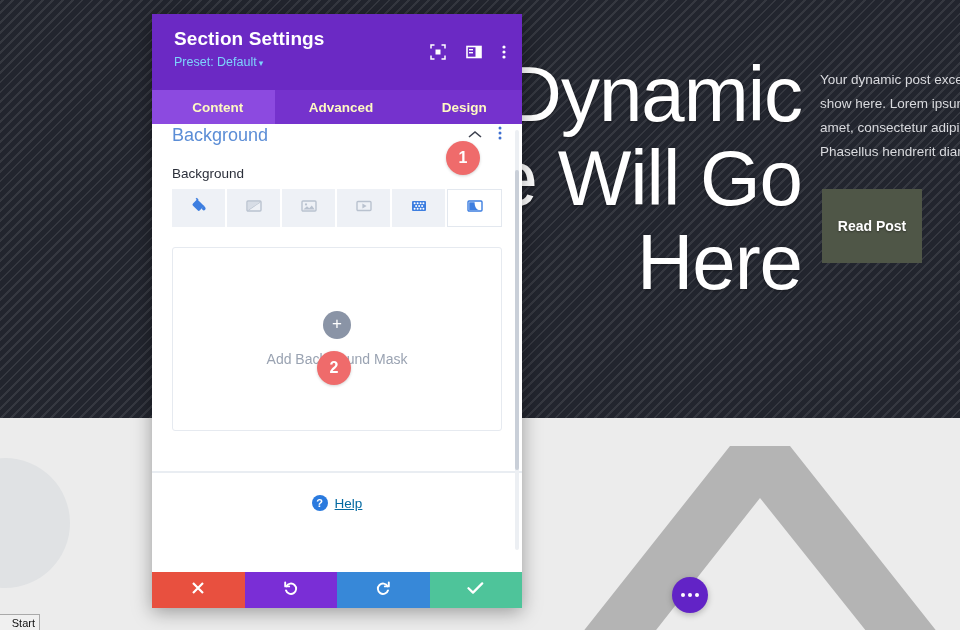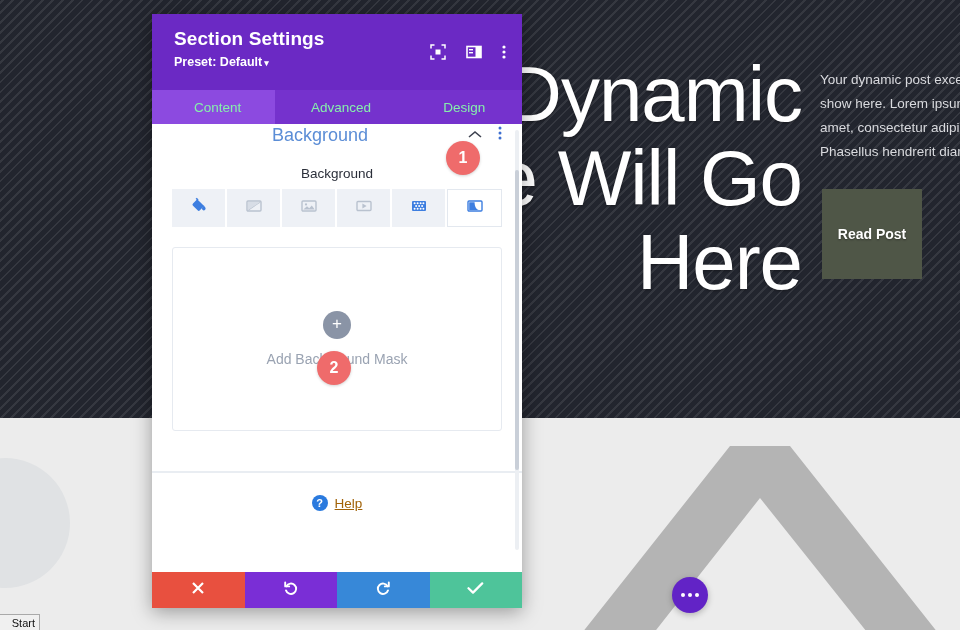--- a/index.html
+++ b/index.html
@@ -46,21 +46,21 @@
     left: 820px; top: 68px;
     width: 200px;
     font-size: 13.5px;
     line-height: 24px;
     color: #d9dade;
     white-space: normal;
   }
   .read-post-btn {
     position: absolute;
     left: 822px; top: 189px;
-    width: 100px; height: 90px;
+    width: 100px; height: 74px;
     background: #4f5647;
     color: #ffffff;
     font-size: 14px;
     font-weight: bold;
     display: flex;
     align-items: center;
     justify-content: center;
     text-shadow: 0 1px 2px rgba(0,0,0,0.4);
     cursor: pointer;
   }
@@ -140,23 +140,23 @@
     flex: 0 0 auto;
     height: 76px;
   }
   .modal-title {
     color: #ffffff;
     font-size: 19px;
     font-weight: bold;
     letter-spacing: 0.1px;
   }
   .modal-preset {
-    color: #ffffff;
+    color: #7dd3fc;
     font-size: 12.5px;
-    font-weight: bold;
+    font-weight: normal;
     margin-top: 5px;
   }
   .modal-preset .caret { font-size: 9px; margin-left: 2px; }
   .header-icons {
     position: absolute;
     right: 16px; top: 30px;
     display: flex;
     align-items: center;
     gap: 20px;
   }
@@ -166,34 +166,33 @@
     display: flex;
     background: #7532cd;
     flex: 0 0 auto;
     height: 34px;
   }
   .tab {
     flex: 1;
     display: flex;
     align-items: center;
     justify-content: center;
-    color: #86efac;
+    color: #fef9c3;
     font-size: 13.5px;
-    font-weight: normal;
+    font-weight: bold;
     cursor: pointer;
     padding-left: 8px;
   }
   .tab.active { background: #8c4ae0; }
 
   .modal-body {
     position: relative;
     flex: 1 1 auto;
     background: #ffffff;
     overflow: hidden;
-    text-align: center;
   }
 
   .section-head {
     display: flex;
     align-items: center;
     padding: 0 20px;
     height: 30px;
     margin-top: -4px;
     position: relative;
   }
@@ -289,21 +288,21 @@
     width: 16px; height: 16px;
     border-radius: 50%;
     background: #2a7ade;
     color: #fff;
     font-size: 11px;
     font-weight: bold;
     display: flex;
     align-items: center;
     justify-content: center;
   }
-  .help-row .ht { font-size: 13.5px; color: #a16207; text-decoration: underline; }
+  .help-row .ht { font-size: 13.5px; color: #0369a1; text-decoration: underline; }
 
   .panel-scrollbar {
     position: absolute;
     right: 3px; top: 6px;
     width: 4px;
     height: 420px;
     background: #eceff3;
     border-radius: 2px;
   }
   .panel-scrollbar i {

